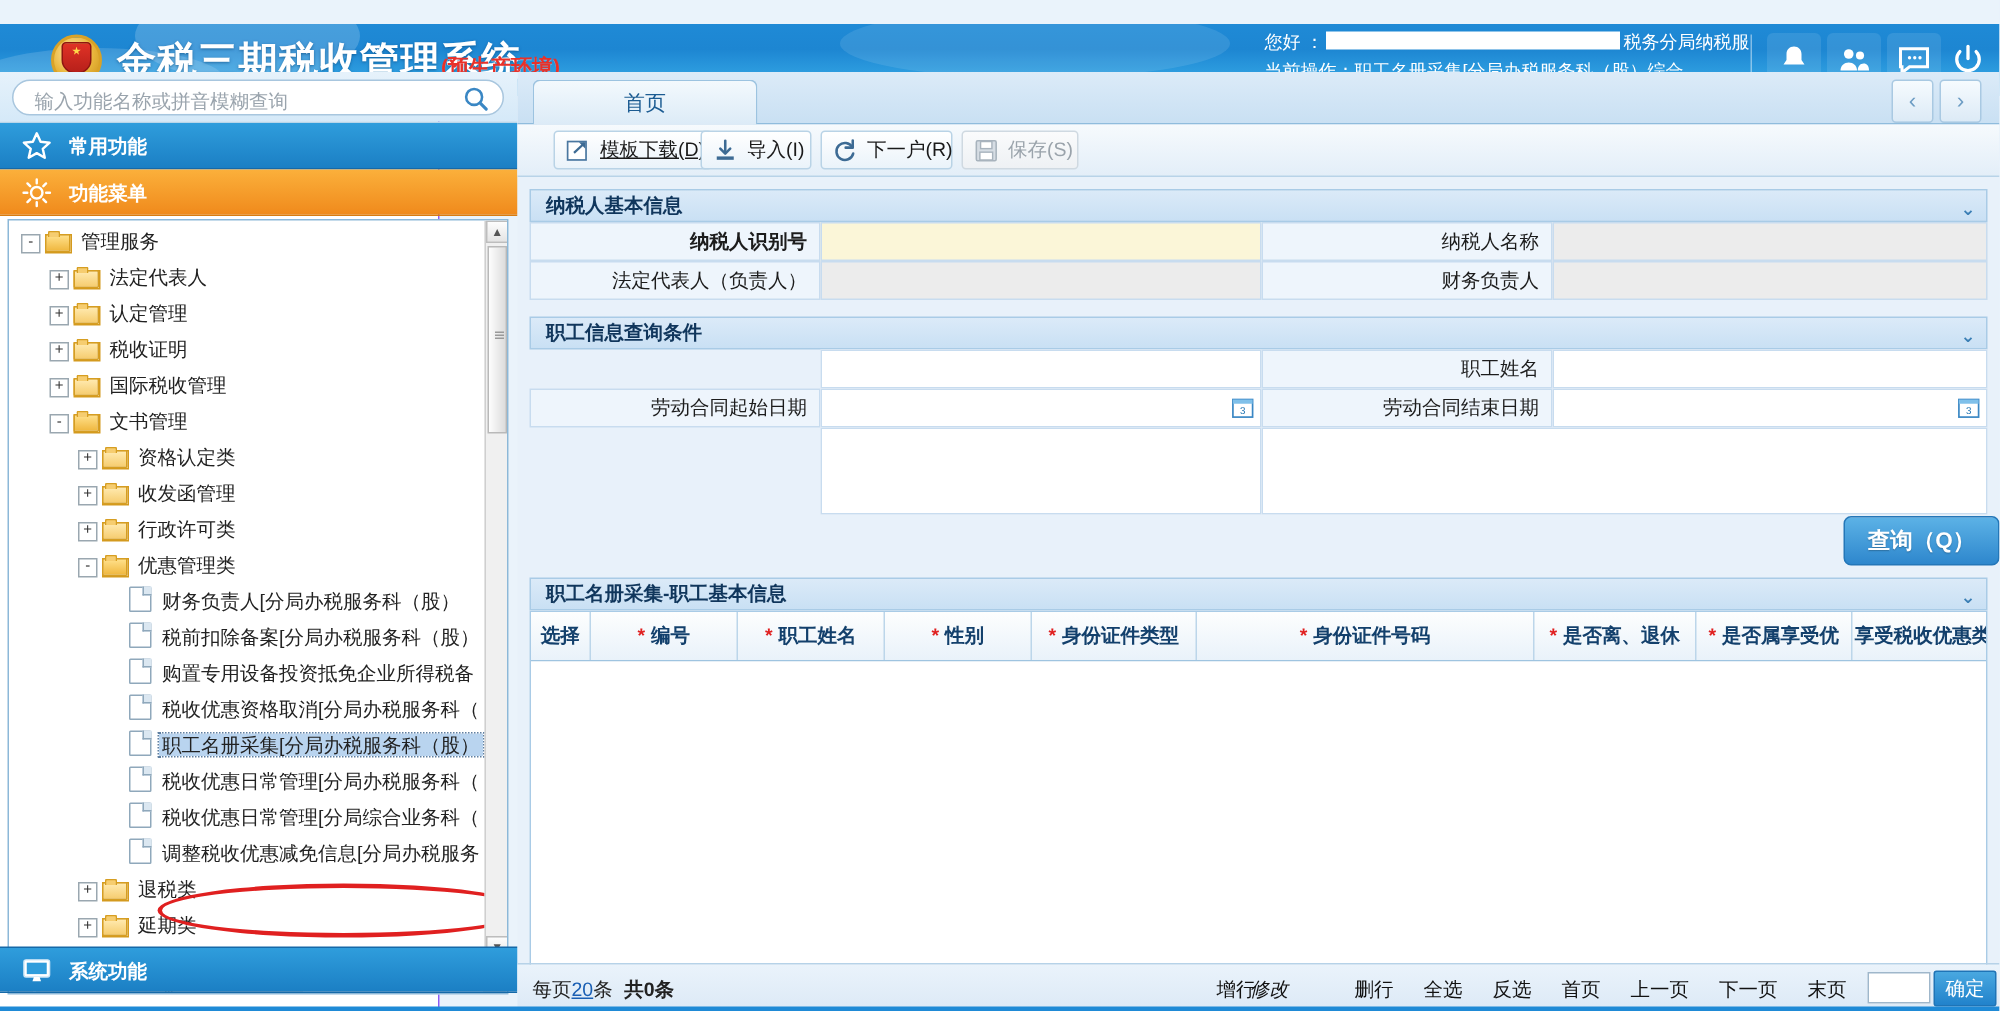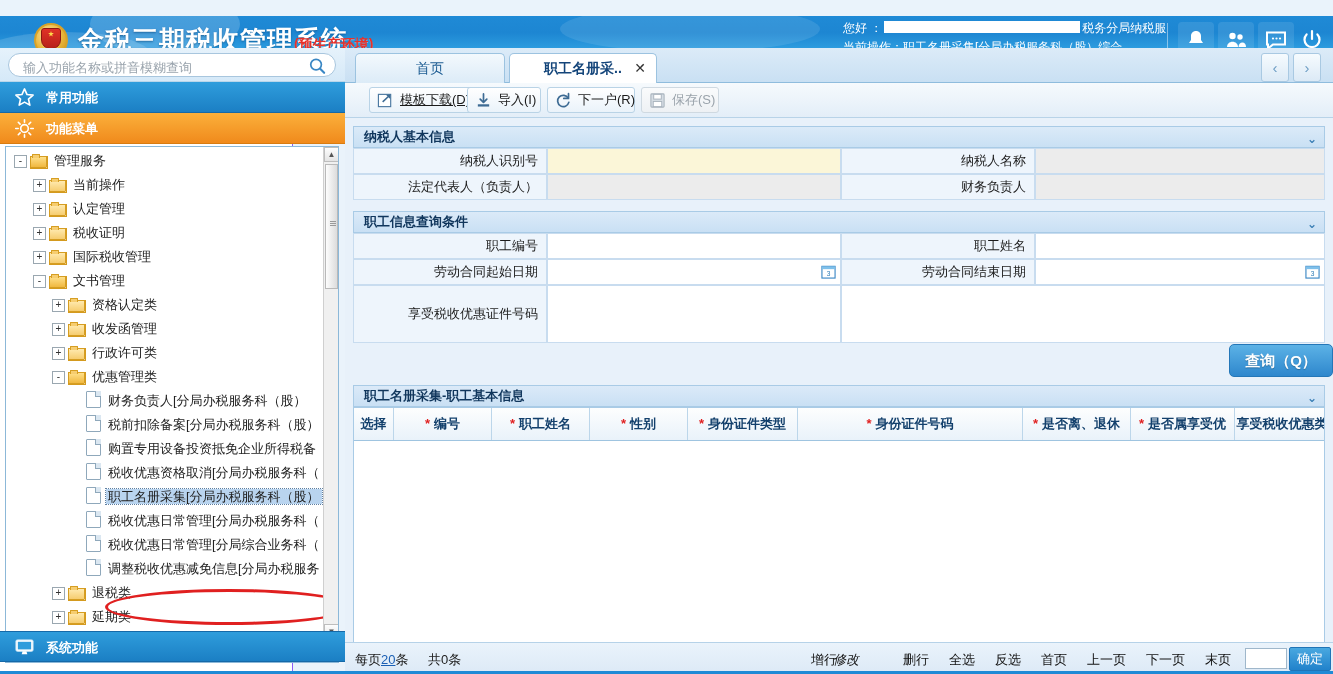--- a/index.html
+++ b/index.html
@@ -339,21 +339,21 @@
             </g>
           </svg>
       </span>
       <span class="sec-txt">功能菜单</span>
     </div>
 
     <div class="tree-panel">
       <div class="tree-scroll">
         <div class="tree" id="tree-root">
             <div class="tnode" style="padding-left: 8px;"><span class="tog">-</span><span class="fold open"><i></i></span><span class="lbl">管理服务</span></div>
-            <div class="tnode" style="padding-left: 27px;"><span class="tog">+</span><span class="fold"><i></i></span><span class="lbl">当前操作</span></div>
+            <div class="tnode" style="padding-left: 27px;"><span class="tog">+</span><span class="fold"><i></i></span><span class="lbl">法定代表人</span></div>
             <div class="tnode" style="padding-left: 27px;"><span class="tog">+</span><span class="fold"><i></i></span><span class="lbl">认定管理</span></div>
             <div class="tnode" style="padding-left: 27px;"><span class="tog">+</span><span class="fold"><i></i></span><span class="lbl">税收证明</span></div>
             <div class="tnode" style="padding-left: 27px;"><span class="tog">+</span><span class="fold"><i></i></span><span class="lbl">国际税收管理</span></div>
             <div class="tnode" style="padding-left: 27px;"><span class="tog">-</span><span class="fold open"><i></i></span><span class="lbl">文书管理</span></div>
             <div class="tnode" style="padding-left: 46px;"><span class="tog">+</span><span class="fold"><i></i></span><span class="lbl">资格认定类</span></div>
             <div class="tnode" style="padding-left: 46px;"><span class="tog">+</span><span class="fold"><i></i></span><span class="lbl">收发函管理</span></div>
             <div class="tnode" style="padding-left: 46px;"><span class="tog">+</span><span class="fold"><i></i></span><span class="lbl">行政许可类</span></div>
             <div class="tnode" style="padding-left: 46px;"><span class="tog">-</span><span class="fold open"><i></i></span><span class="lbl">优惠管理类</span></div>
             <div class="tnode" style="padding-left: 65px;"><span class="togspace"></span><span class="doc"></span><span class="lbl">财务负责人[分局办税服务科（股）</span></div>
             <div class="tnode" style="padding-left: 65px;"><span class="togspace"></span><span class="doc"></span><span class="lbl">税前扣除备案[分局办税服务科（股）</span></div>
@@ -411,24 +411,20 @@
     </div>
     <div class="sec-bottom"></div>
   </div>
 
   <div class="content">
 
     <div class="tabbar">
       <div class="tab inactive">
         <span>首页</span>
       </div>
-      <div class="tab active">
-        <span>职工名册采..</span>
-        <span class="tclose">✕</span>
-      </div>
       <div class="tabnav" id="tabprev">‹</div>
       <div class="tabnav" id="tabnext">›</div>
     </div>
 
     <div class="toolbar">
       <div class="tb-btn" style="left:24px;width:106px;text-decoration:underline;">
         <span class="tbi">
           <svg width="17" height="17" viewBox="0 0 18 18">
               <rect x="1.5" y="2.5" width="13" height="13" fill="#fff" stroke="#4a77a0" stroke-width="1.2"></rect>
               <path d="M6 10.5L13.5 3.5" stroke="#3d6b94" stroke-width="1.6"></path>
@@ -466,21 +462,21 @@
         </span>
         <span>保存(S)</span>
       </div>
     </div>
 
     <div class="panel-head" style="top:78px;">
       <span>纳税人基本信息</span>
       <span class="chev">⌄</span>
     </div>
 
-    <div class="flabel" style="left:8px;top:100px;width:194px;">纳税人识别号</div>
+    <div class="flabel" style="left:8px;top:100px;width:194px;font-weight:bold;">纳税人识别号</div>
     <div class="finput yellow" style="left:202px;top:100px;width:294px;">
       <input type="text" value="" style="">
     </div>
     <div class="flabel" style="left:496px;top:100px;width:194px;">纳税人名称</div>
     <div class="finput gray" style="left:690px;top:100px;width:290px;">
       <input type="text" readonly="" value="" style="">
     </div>
 
     <div class="flabel" style="left:8px;top:126px;width:194px;">法定代表人（负责人）</div>
     <div class="finput gray" style="left:202px;top:126px;width:294px;">
@@ -489,21 +485,20 @@
     <div class="flabel" style="left:496px;top:126px;width:194px;">财务负责人</div>
     <div class="finput gray" style="left:690px;top:126px;width:290px;">
       <input type="text" readonly="" value="" style="">
     </div>
 
     <div class="panel-head" style="top:163px;">
       <span>职工信息查询条件</span>
       <span class="chev">⌄</span>
     </div>
 
-    <div class="flabel" style="left:8px;top:185px;width:194px;">职工编号</div>
     <div class="finput" style="left:202px;top:185px;width:294px;">
       <input type="text" value="" style="">
     </div>
     <div class="flabel" style="left:496px;top:185px;width:194px;">职工姓名</div>
     <div class="finput" style="left:690px;top:185px;width:290px;">
       <input type="text" value="" style="">
     </div>
 
     <div class="flabel" style="left:8px;top:211px;width:194px;">劳动合同起始日期</div>
     <div class="finput datefield" style="left:202px;top:211px;width:294px;">
@@ -521,21 +516,20 @@
       <input type="text" value="" style="">
       <span class="cal-ico">
         <svg width="15" height="15" viewBox="0 0 16 16">
             <rect x="1" y="2.5" width="14" height="12.5" fill="#fff" stroke="#3a87c4" stroke-width="1.2"></rect>
             <rect x="1" y="2.5" width="14" height="3" fill="#7fc0ea"></rect>
             <text x="8" y="12.6" font-size="7" fill="#2778b4" text-anchor="middle" font-family="sans-serif">3</text>
           </svg>
       </span>
     </div>
 
-    <div class="flabel" style="left:8px;top:237px;width:194px;height:58px;line-height:56px;">享受税收优惠证件号码</div>
     <div class="finput" style="left:202px;top:237px;width:294px;height:58px;">
       <input type="text" value="" style="">
     </div>
     <div class="finput" style="left:496px;top:237px;width:484px;height:58px;border-color:#c8dcef;"></div>
     <div class="query-btn" style="left:884px;top:296px;">查询（Q）</div>
 
     <div class="panel-head" style="top:337px;">
       <span>职工名册采集-职工基本信息</span>
       <span class="chev">⌄</span>
     </div>
@@ -552,21 +546,21 @@
         </div>
         <div class="hs-r">
             <span class="arrowglyph">▶</span>
           </div>
       </div>
     </div>
 
     <div class="statusbar">
       <div class="pageinfo">
         <span>每页</span><a href="#">20</a><span>条</span>
-        <span style="margin-left:16px;">共0条</span>
+        <span style="margin-left:4px;font-weight:bold;">共0条</span>
       </div>
       <div class="act" style="left:466px;">增行</div>
       <div class="act" style="left:488px;font-style:italic;">修改</div>
       <div class="act" style="left:558px;">删行</div>
       <div class="act" style="left:604px;">全选</div>
       <div class="act" style="left:650px;">反选</div>
       <div class="act" style="left:696px;">首页</div>
       <div class="act" style="left:742px;">上一页</div>
       <div class="act" style="left:801px;">下一页</div>
       <div class="act" style="left:860px;">末页</div>

